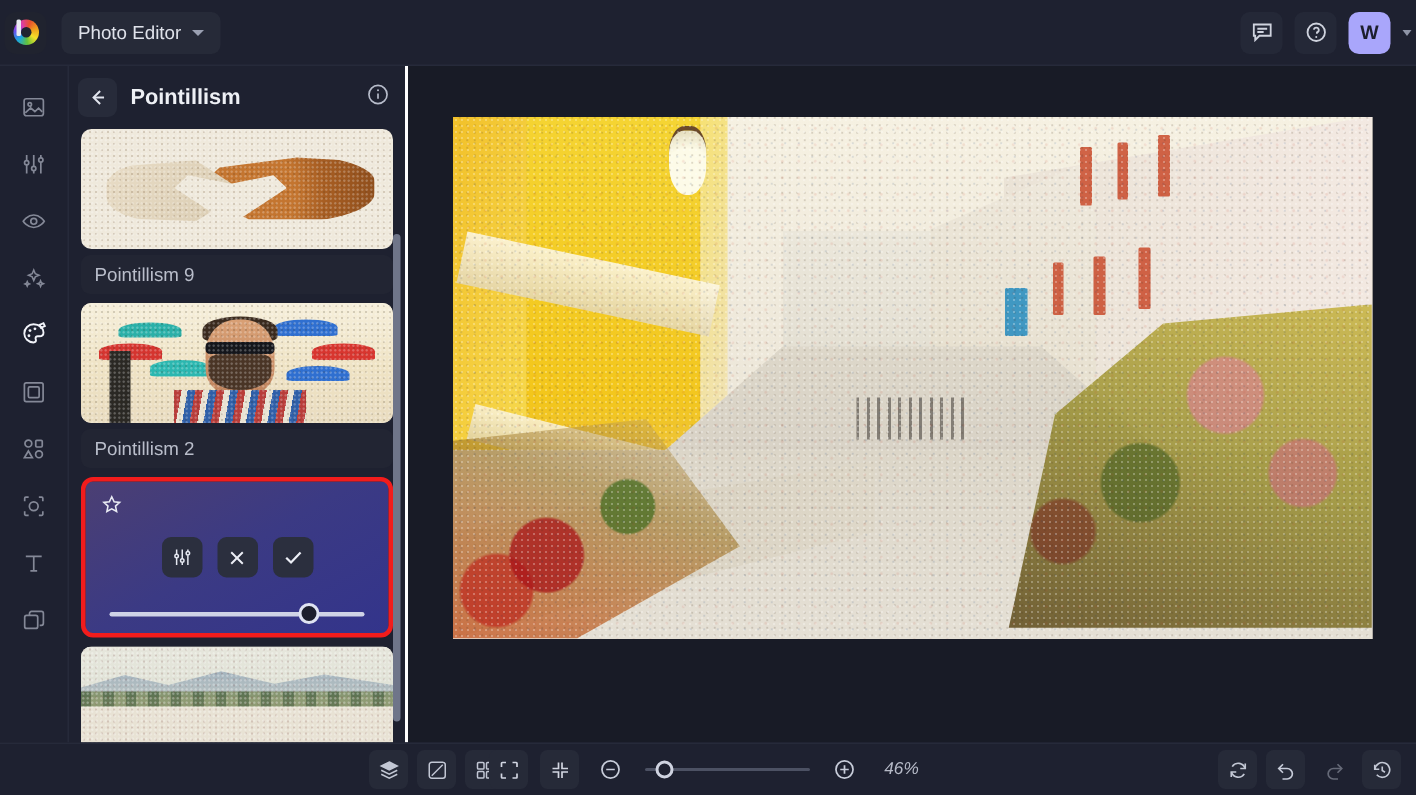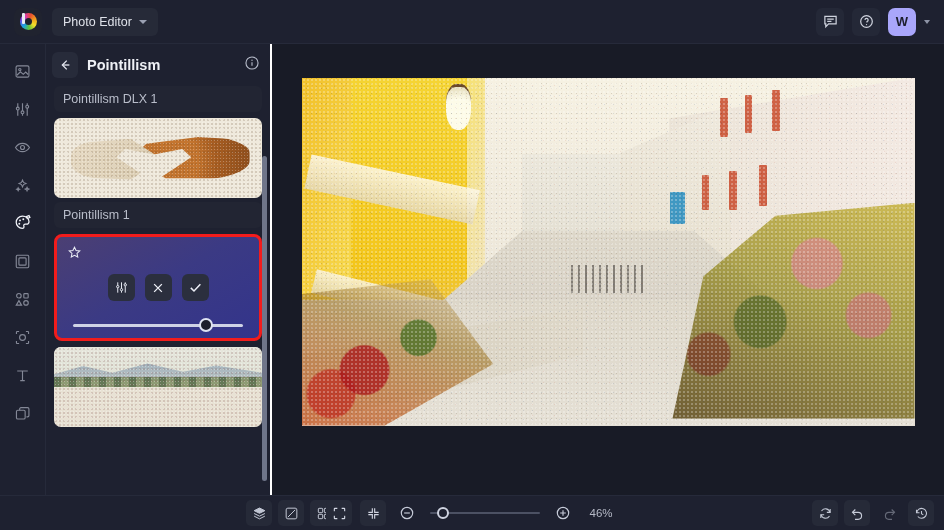--- a/index.html
+++ b/index.html
@@ -11,21 +11,21 @@
     color: #c9cdd8;
   }
   .app { position: relative; width: 944px; height: 530px; display: flex; flex-direction: column; }
 
   
   .topbar {
     height: 44px; min-height: 44px;
     background: #1e2130;
     border-bottom: 1px solid #262a3a;
     display: flex; align-items: center;
-    padding: 0 14px;
+    padding: 0 3px;
     position: relative;
   }
   .logo {
     width: 28px; height: 28px; border-radius: 8px;
     background: #20232f;
     display: flex; align-items: center; justify-content: center;
     margin-right: 10px; position: relative;
   }
   .logo .ring {
     width: 17px; height: 17px; border-radius: 50%;
@@ -315,21 +315,21 @@
   
   .bottombar {
     height: 35px; min-height: 35px; background: #1e2130;
     border-top: 1px solid #262a3a;
     display: flex; align-items: center; padding: 0 10px;
     position: relative;
   }
   .bleft { display: flex; align-items: center; gap: 6px; margin-left: 236px; }
   .bcenter {
     position: absolute; left: 50%; transform: translateX(-50%);
-    display: flex; align-items: center; gap: 8px;
+    display: flex; align-items: center; gap: 8px; font-style: italic;
   }
   .bbtn {
     width: 26px; height: 26px; border-radius: 5px;
     display: flex; align-items: center; justify-content: center;
     cursor: pointer; background: transparent;
   }
   .bbtn.boxed { background: #262a38; }
   .zoom-slider { width: 110px; height: 14px; position: relative; cursor: pointer; margin: 0 2px; }
   .zoom-slider .ztrack { position: absolute; left:0; right:0; top:6px; height:2px;
     background:#4c5163; border-radius:2px; }
@@ -462,36 +462,54 @@
           <svg width="16" height="16" viewBox="0 0 18 18" fill="none" stroke="#b7bcca" stroke-width="1.25">
             <circle cx="9" cy="9" r="6.8"></circle>
               <path d="M9 8.2v4"></path>
               <circle cx="9" cy="5.9" r=".75" fill="#b7bcca" stroke="none"></circle>
           </svg>
         </div>
       </div>
 
       <div class="sb-list">
 
-        <div class="card">
-          <div class="card-label">Pointillism DLX 1</div>
-        </div>
 
         <div class="card">
           <div class="thumb first">
             <div class="art-hands">
               <div class="hand-r"></div>
               <div class="hand-l"></div>
               <div class="heart-hole"></div>
               <div class="dots" style="position:absolute;inset:0;opacity:.45;background-image:radial-gradient(circle,rgba(255,255,255,.6) .7px,transparent .9px),radial-gradient(circle,rgba(90,60,30,.4) .7px,transparent .9px);background-size:3px 3px,4px 4px;"></div>
             </div>
           </div>
-          <div class="card-label" style="margin-top:4px">Pointillism 1</div>
+          <div class="card-label" style="margin-top:4px">Pointillism 9</div>
         </div>
 
+        <div class="card">
+          <div class="thumb first">
+            <div class="art-guy">
+              <div class="sky"></div>
+              <div class="u" style="left:6%;top:34%;background:#d5342f"></div>
+              <div class="u" style="left:22%;top:48%;background:#2bb7b0"></div>
+              <div class="u" style="left:12%;top:16%;background:#2ab0a8"></div>
+              <div class="u" style="left:62%;top:14%;background:#2f6fd0"></div>
+              <div class="u" style="left:74%;top:34%;background:#d8352f"></div>
+              <div class="u" style="left:66%;top:52%;background:#2f6fd0"></div>
+              <div class="post"></div>
+              <div class="hair"></div>
+              <div class="head"></div>
+              <div class="beard"></div>
+              <div class="glasses"></div>
+              <div class="shirt"></div>
+              <div style="position:absolute;inset:0;opacity:.45;background-image:radial-gradient(circle,rgba(255,255,255,.6) .7px,transparent .9px),radial-gradient(circle,rgba(60,50,30,.4) .7px,transparent .9px);background-size:3px 3px,4px 4px;"></div>
+            </div>
+          </div>
+          <div class="card-label" style="margin-top:4px">Pointillism 2</div>
+        </div>
 
         <div class="card">
           <div class="sel-card">
             <div class="star">
               <svg width="15" height="15" viewBox="0 0 18 18" fill="none" stroke="#e9ebf4" stroke-width="1.25">
                 <path d="M9 2.6l1.9 4 4.4.5-3.3 3 .9 4.3L9 12.3l-3.9 2.1.9-4.3-3.3-3 4.4-.5z"></path>
               </svg>
             </div>
             <div class="sel-actions">
               <div class="sq-btn">

